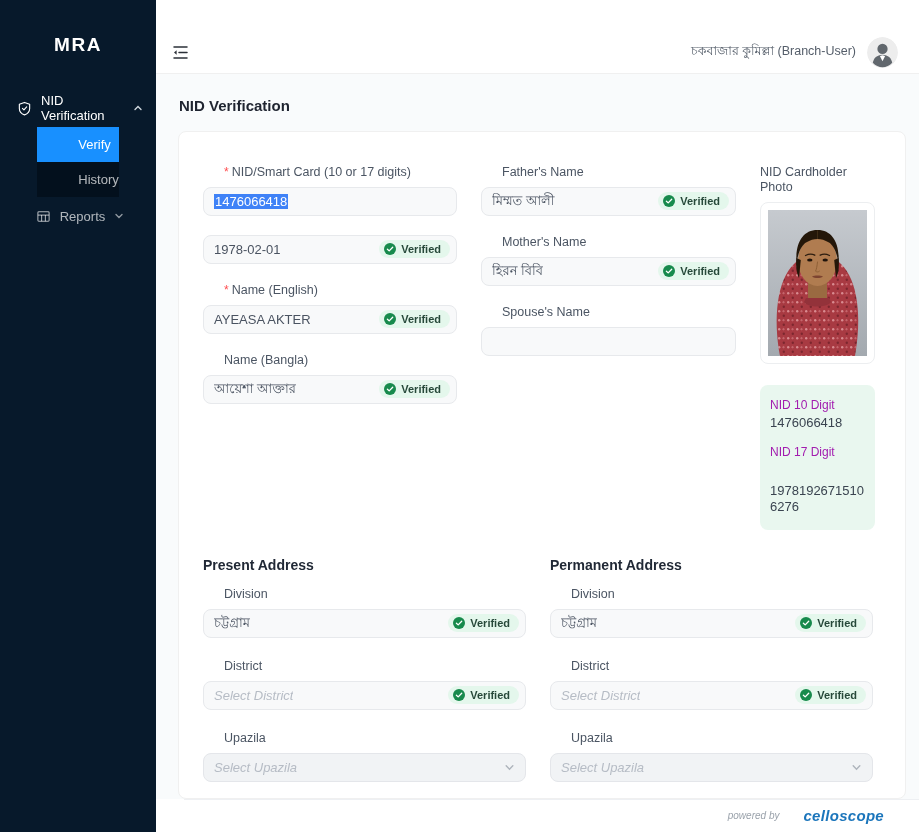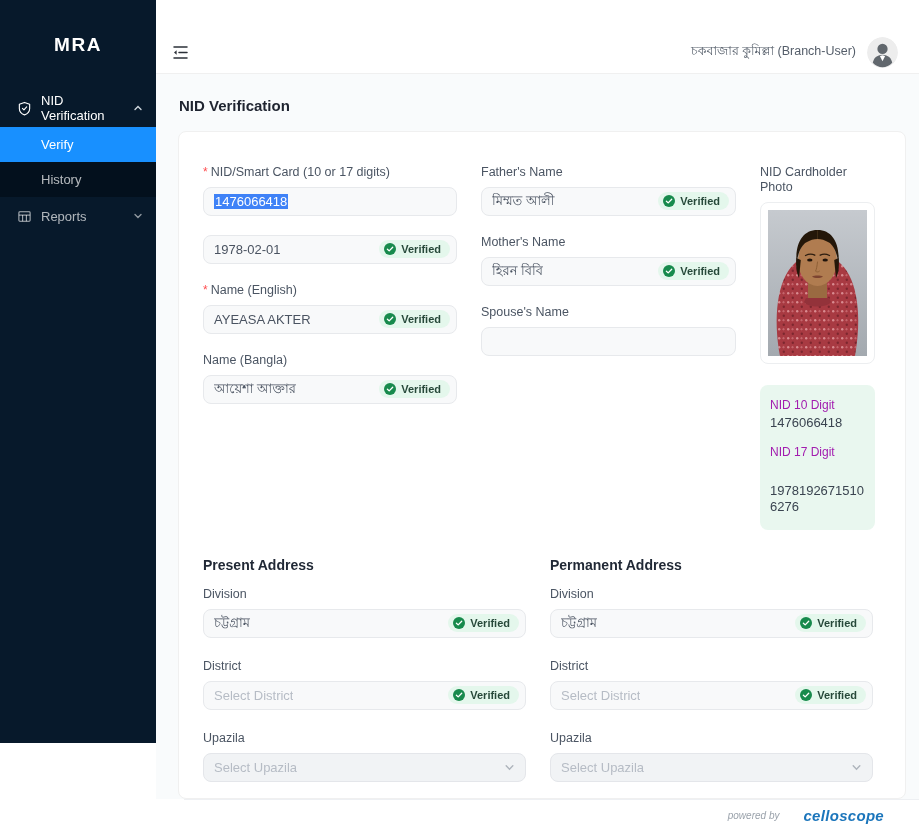--- a/index.html
+++ b/index.html
@@ -6,23 +6,23 @@
   html,body { width: 919px; height: 832px; overflow: hidden; }
   body {
     font-family: "Liberation Sans", sans-serif;
     display: flex;
     background: #fff;
     color: #333;
   }
 
   
   .sidebar {
-    width: 156px; min-width: 156px; height: 743px;
+    width: 156px; min-width: 156px; height: 832px;
     background: #07192b;
-    display: flex; flex-direction: column;
+    display: flex; flex-direction: column; align-items: center;
   }
   .logo {
     height: 89px; display: flex; align-items: center; justify-content: center;
     color: #fff; font-size: 19px; font-weight: 700; letter-spacing: 1.5px;
   }
   .menu-item {
     height: 38px; display: flex; align-items: center;
     padding: 0 13px 0 17px; gap: 9px;
     font-size: 13px; color: #fff; cursor: pointer;
   }
@@ -58,30 +58,30 @@
     padding: 33px 24px 19px 24px;
   }
 
   .grid-top {
     display: grid; grid-template-columns: 254px 255px 115px;
     column-gap: 24px; align-items: start;
   }
 
   .field { margin-bottom: 19px; }
   .field-label {
-    display: block; font-size: 12.5px; color: #4b5563; margin-bottom: 7px; line-height: 15px;
+    display: block; font-size: 12.5px; color: #4b5563; margin-bottom: 7px; line-height: 15px; margin-left: 21px;
   }
   .req { color: #ff4d4f; margin-right: 3px; font-size: 12px; }
   .field-box {
     height: 29px; border: 1px solid #e7e9ec; border-radius: 8px;
     background: #f8f9fa; display: flex; align-items: center;
     padding: 0 6px 0 10px; font-size: 13px; color: #4a5361;
   }
   .field-box .val { white-space: nowrap; overflow: hidden; }
-  .field-box .placeholder { color: #b6bcc5; }
+  .field-box .placeholder { color: #b6bcc5; font-style: italic; }
   .field-box.select { background: #f1f3f5; border-color: #e4e6ea; padding-right: 10px; }
   .sel-span { background: #3f82f7; color: #fff; padding: 1px 1px; }
 
   .badge {
     margin-left: auto; display: inline-flex; align-items: center; gap: 5px;
     background: #e4f7ec; border-radius: 999px; padding: 3px 9px 3px 5px;
     font-size: 11px; font-weight: 700; color: #27493a; flex: none;
   }
   .chev-down { margin-left: auto; display: flex; align-items: center; flex: none; }
 

